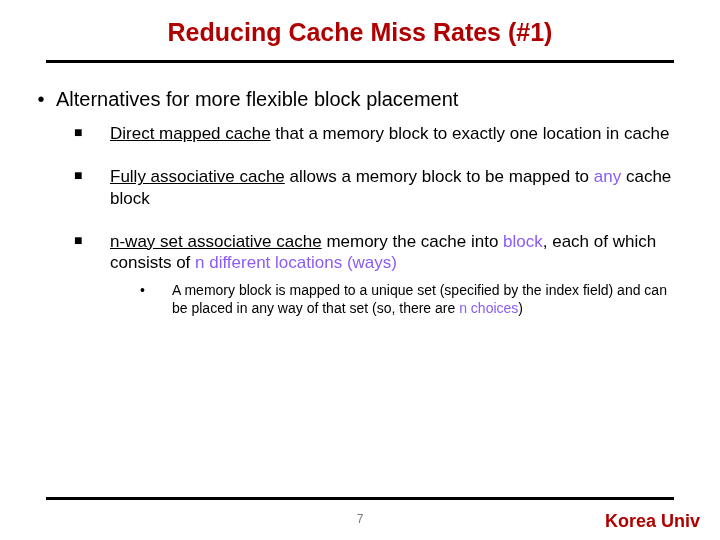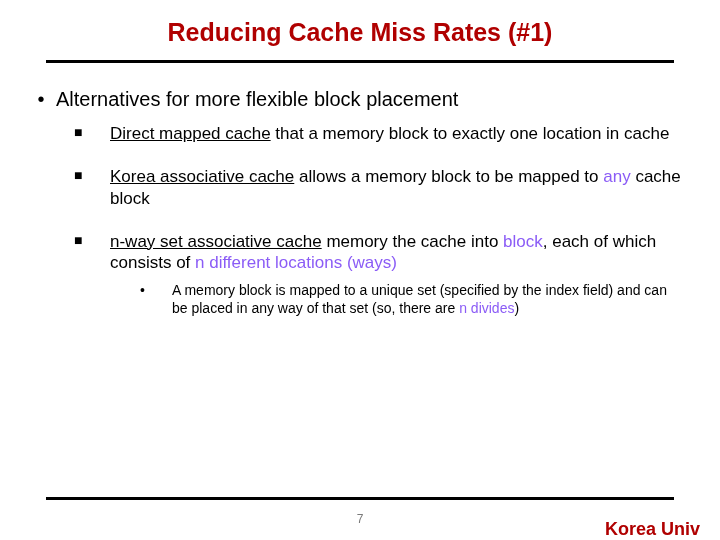--- a/index.html
+++ b/index.html
@@ -58,21 +58,21 @@
   .pagenum {
     position: absolute;
     bottom: 14px;
     left: 0; right: 0;
     text-align: center;
     font-size: 12px;
     color: #7a7a7a;
   }
   .footer-brand {
     position: absolute;
-    bottom: 0;
+    bottom: 8px;
     right: 20px;
     font-weight: bold;
     font-size: 18px;
     color: #b00000;
     font-family: Verdana, Tahoma, sans-serif;
   }
 </style>
 </head>
 <body>
 
@@ -95,31 +95,31 @@
       <div class="text">Alternatives for more flexible block placement</div>
     </div>
 
     <div class="lvl2">
       <div class="bullet">■</div>
       <div class="text"><span class="u">Direct mapped cache</span><span> that a memory block to exactly one location in cache</span></div>
     </div>
 
     <div class="lvl2">
       <div class="bullet">■</div>
-      <div class="text"><span class="u">Korea associative cache</span><span> allows a memory block to be mapped to </span><span class="red">any</span><span> cache block</span></div>
+      <div class="text"><span class="u">Fully associative cache</span><span> allows a memory block to be mapped to </span><span class="red">any</span><span> cache block</span></div>
     </div>
 
     <div class="lvl2">
       <div class="bullet">■</div>
       <div class="text"><span class="u">n-way set associative cache</span><span> memory the cache into </span><span class="red">block</span><span>, each of which consists of </span><span class="red">n different locations (ways)</span></div>
     </div>
 
     <div class="lvl3">
       <div class="bullet">•</div>
-      <div class="text"><span>A memory block is mapped to a unique set (specified by the index field) and can be placed in any way of that set (so, there are </span><span class="red">n divides</span><span>)</span></div>
+      <div class="text"><span>A memory block is mapped to a unique set (specified by the index field) and can be placed in any way of that set (so, there are </span><span class="red">n choices</span><span>)</span></div>
     </div>
 
   </div>
 
   <div class="hr-bottom"></div>
 
   <div class="pagenum">7</div>
   <div class="footer-brand">Korea Univ</div>
 
 </div>

